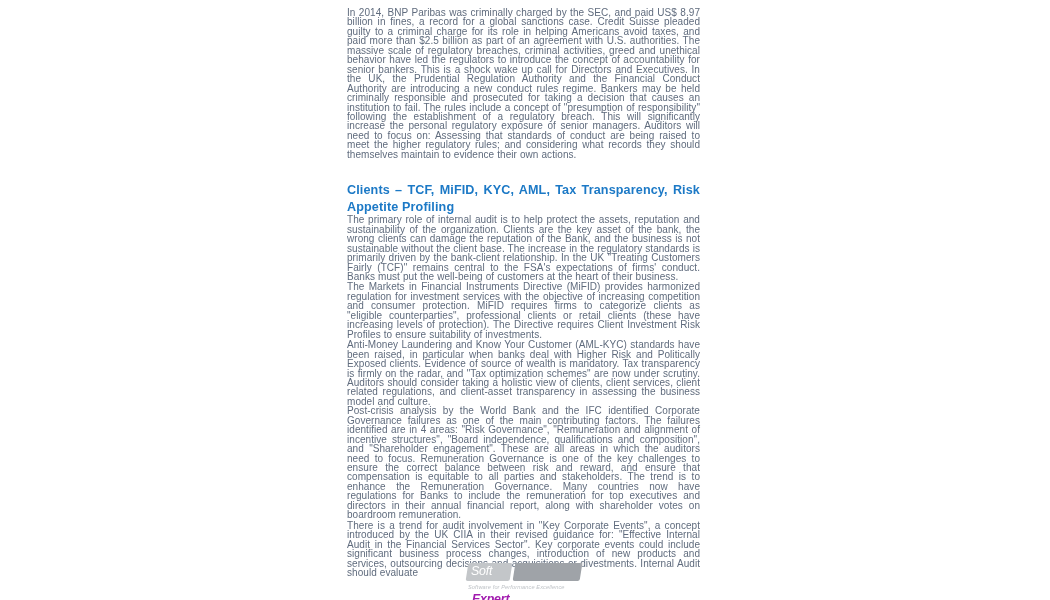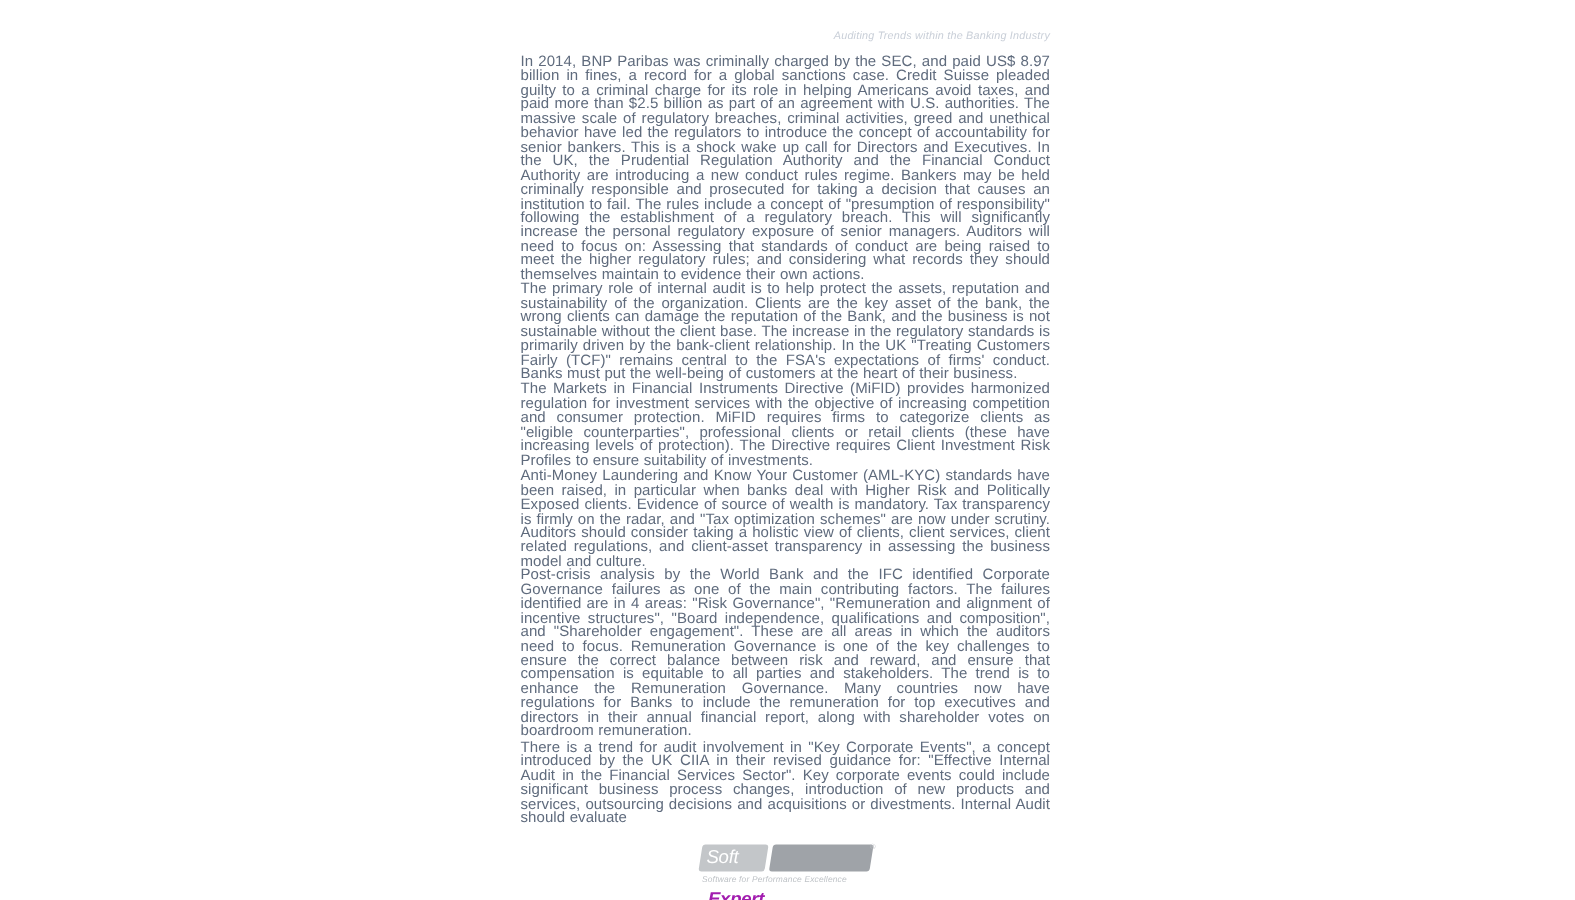--- a/index.html
+++ b/index.html
@@ -155,24 +155,24 @@
     white-space: nowrap;
   }
 </style>
 </head>
 <body>
 
 <div class="page">
 
   <div class="doc-column">
 
-    <div class="running-header">Auditing Trends within the Banking Industry</div>
 
     <p class="body-text" style="margin-top:8px;">In 2014, BNP Paribas was criminally charged by the SEC, and paid US$ 8.97 billion in fines, a record for a global sanctions case. Credit Suisse pleaded guilty to a criminal charge for its role in helping Americans avoid taxes, and paid more than $2.5 billion as part of an agreement with U.S. authorities. The massive scale of regulatory breaches, criminal activities, greed and unethical behavior have led the regulators to introduce the concept of accountability for senior bankers. This is a shock wake up call for Directors and Executives. In the UK, the Prudential Regulation Authority and the Financial Conduct Authority are introducing a new conduct rules regime. Bankers may be held criminally responsible and prosecuted for taking a decision that causes an institution to fail. The rules include a concept of "presumption of responsibility" following the establishment of a regulatory breach. This will significantly increase the personal regulatory exposure of senior managers. Auditors will need to focus on: Assessing that standards of conduct are being raised to meet the higher regulatory rules; and considering what records they should themselves maintain to evidence their own actions.</p>
 
+    <h2 class="section-heading h-gap-1">Clients – TCF, MiFID, KYC, AML, Tax Transparency, Risk Appetite Profiling</h2>
 
     <p class="body-text after-heading-gap">The primary role of internal audit is to help protect the assets, reputation and sustainability of the organization. Clients are the key asset of the bank, the wrong clients can damage the reputation of the Bank, and the business is not sustainable without the client base. The increase in the regulatory standards is primarily driven by the bank-client relationship. In the UK "Treating Customers Fairly (TCF)" remains central to the FSA's expectations of firms' conduct. Banks must put the well-being of customers at the heart of their business.</p>
 
     <p class="body-text p-gap">The Markets in Financial Instruments Directive (MiFID) provides harmonized regulation for investment services with the objective of increasing competition and consumer protection. MiFID requires firms to categorize clients as "eligible counterparties", professional clients or retail clients (these have increasing levels of protection). The Directive requires Client Investment Risk Profiles to ensure suitability of investments.</p>
 
     <p class="body-text p-gap">Anti-Money Laundering and Know Your Customer (AML-KYC) standards have been raised, in particular when banks deal with Higher Risk and Politically Exposed clients. Evidence of source of wealth is mandatory. Tax transparency is firmly on the radar, and "Tax optimization schemes" are now under scrutiny. Auditors should consider taking a holistic view of clients, client services, client related regulations, and client-asset transparency in assessing the business model and culture.</p>
 
 
     <p class="body-text after-heading-gap">Post-crisis analysis by the World Bank and the IFC identified Corporate Governance failures as one of the main contributing factors. The failures identified are in 4 areas: "Risk Governance", "Remuneration and alignment of incentive structures", "Board independence, qualifications and composition", and "Shareholder engagement". These are all areas in which the auditors need to focus. Remuneration Governance is one of the key challenges to ensure the correct balance between risk and reward, and ensure that compensation is equitable to all parties and stakeholders. The trend is to enhance the Remuneration Governance. Many countries now have regulations for Banks to include the remuneration for top executives and directors in their annual financial report, along with shareholder votes on boardroom remuneration.</p>
 

